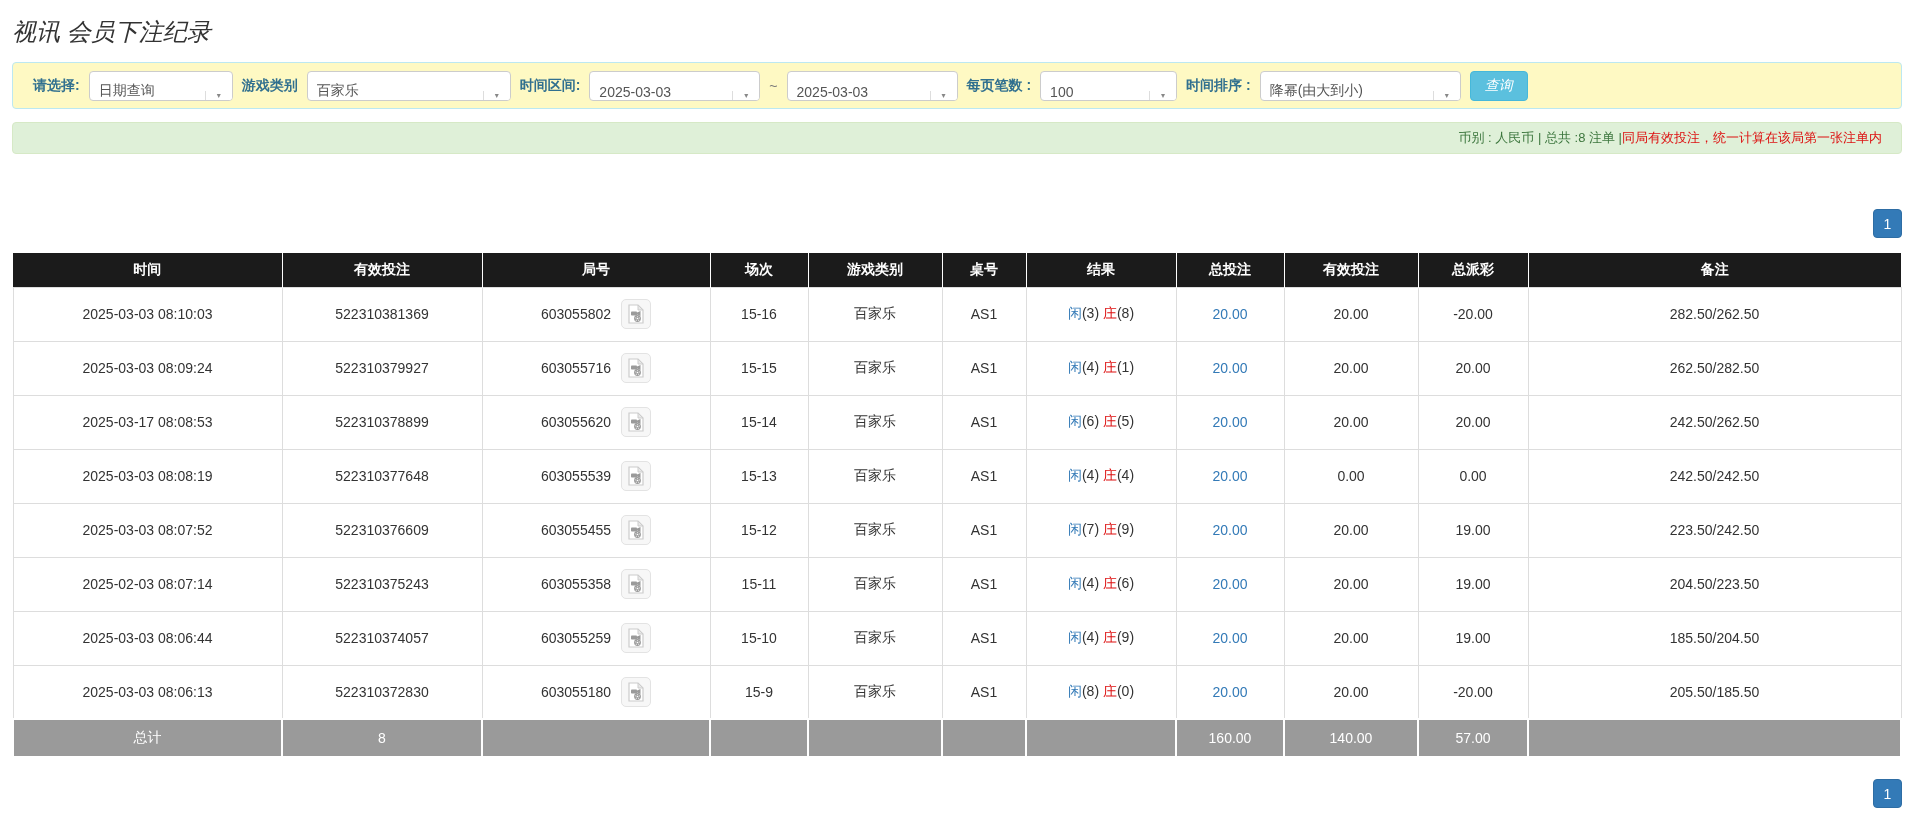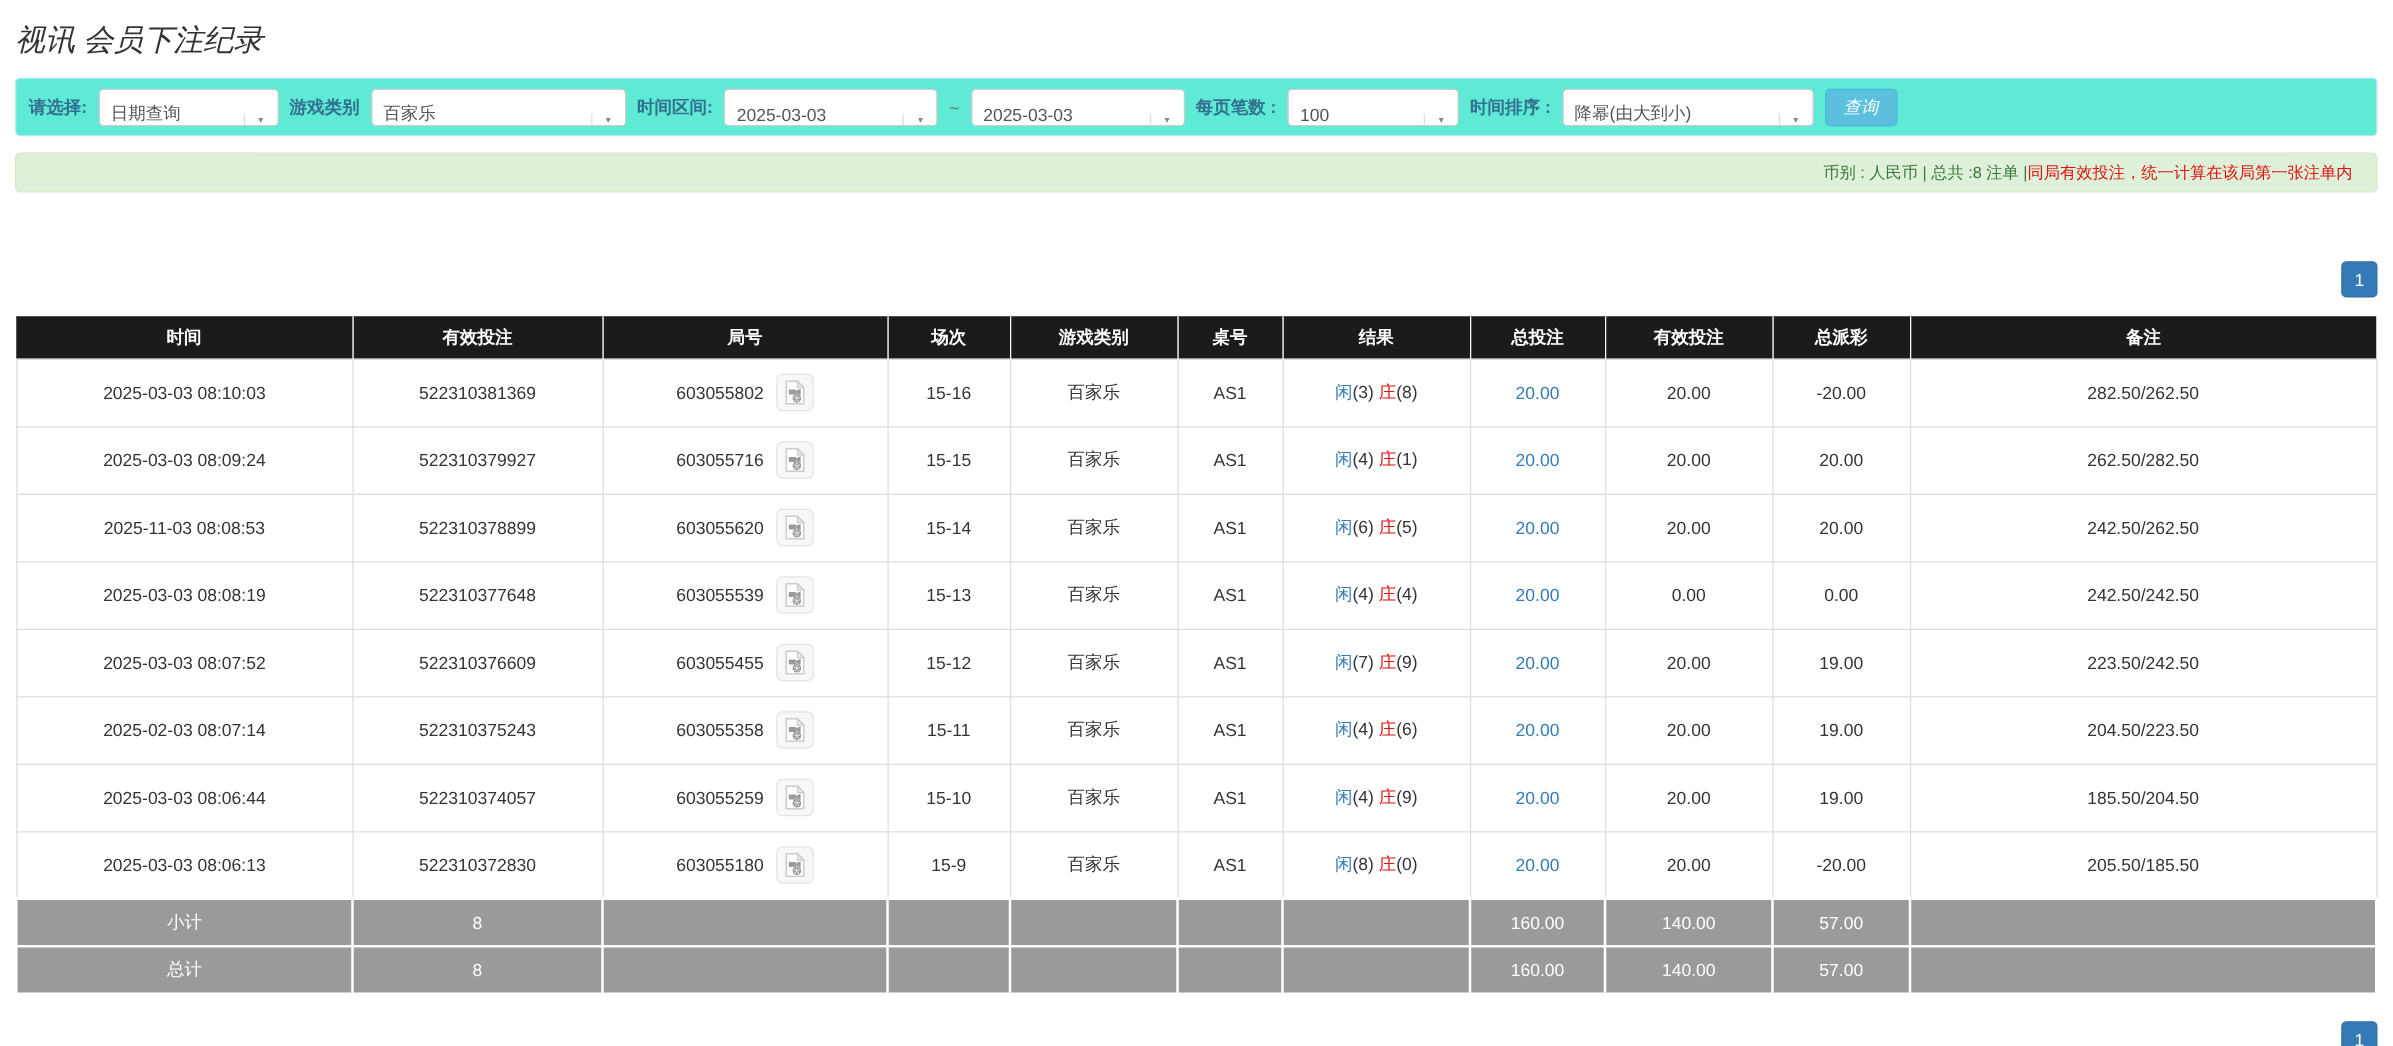--- a/index.html
+++ b/index.html
@@ -4,22 +4,22 @@
 <style>
   * { box-sizing: border-box; margin: 0; padding: 0; }
   html, body { width: 1914px; height: 837px; overflow: hidden; background: #fff;
     font-family: "Liberation Sans", "DejaVu Sans", sans-serif; }
   .page { padding: 0 12px; }
 
   
   .page-title { font-size: 24px; font-weight: 400; color: #333; padding-top: 16px; font-style: italic; }
 
   
-  .filter-panel { margin-top: 14px; height: 47px; background: #5eead4; border: 1px solid #bce8f1;
-    border-radius: 4px; display: flex; align-items: center; padding: 0 10px; gap: 9px; }
+  .filter-panel { margin-top: 14px; height: 47px; background: #fef9c3; border: 1px solid #bce8f1;
+    border-radius: 4px; display: flex; align-items: center; padding: 0 20px; gap: 9px; }
   .flabel { font-size: 14px; font-weight: bold; color: #31708f; white-space: nowrap; }
   .tilde { font-size: 14px; color: #777; }
   .combo { height: 30px; background: #fff; border: 1px solid #ccc; border-radius: 4px;
     display: flex; align-items: flex-end; overflow: hidden; }
   .combo-text { flex: 1; font-size: 14px; color: #555; display: flex; align-items: center;
     padding: 0 9px; white-space: nowrap; overflow: hidden; }
   .combo-arrow { width: 27px; border-left: 1px solid #ddd; display: flex; align-items: center;
     justify-content: center; font-size: 8px; color: #888; background: #fff; cursor: pointer; }
   .w-query { width: 144px; } .w-game { width: 204px; } .w-date { width: 171px; }
   .w-size { width: 137px; } .w-sort { width: 201px; }
@@ -204,21 +204,21 @@
           <td>15-15</td>
           <td>百家乐</td>
           <td>AS1</td>
           <td><span class="res-player">闲</span><span class="res-num">(4) </span><span class="res-banker">庄</span><span class="res-num">(1)</span></td>
           <td><span class="amt-link">20.00</span></td>
           <td>20.00</td>
           <td>20.00</td>
           <td>262.50/282.50</td>
         </tr>
         <tr>
-          <td>2025-11-03 08:08:53</td>
+          <td>2025-03-17 08:08:53</td>
           <td>522310378899</td>
           <td>
             <div class="round-cell">
               <span>603055620</span>
               <span class="video-btn">
                 <svg width="18" height="20" viewBox="0 0 18 20">
                   <path d="M2 1 h9 l5 5 v13 h-14 z" fill="#ffffff" stroke="#cccccc" stroke-width="1.2"></path>
                   <path d="M11 1 l5 5 h-5 z" fill="#e8e8e8" stroke="#cccccc" stroke-width="1"></path>
                   <rect x="4" y="7.5" width="6" height="4" rx="0.8" fill="#9a9a9a"></rect>
                   <path d="M10 8.5 l3.5-1.5 v5 l-3.5-1.5 z" fill="#9a9a9a"></path>
@@ -396,45 +396,32 @@
           <td>15-9</td>
           <td>百家乐</td>
           <td>AS1</td>
           <td><span class="res-player">闲</span><span class="res-num">(8) </span><span class="res-banker">庄</span><span class="res-num">(0)</span></td>
           <td><span class="amt-link">20.00</span></td>
           <td>20.00</td>
           <td class="neg">-20.00</td>
           <td>205.50/185.50</td>
         </tr>
         <tr class="sumrow">
-          <td>小计</td>
+          <td>总计</td>
           <td>8</td>
           <td></td>
           <td></td>
           <td></td>
           <td></td>
           <td></td>
           <td>160.00</td>
           <td>140.00</td>
           <td>57.00</td>
           <td></td>
         </tr>
-        <tr class="sumrow">
-          <td>总计</td>
-          <td>8</td>
-          <td></td>
-          <td></td>
-          <td></td>
-          <td></td>
-          <td></td>
-          <td>160.00</td>
-          <td>140.00</td>
-          <td>57.00</td>
-          <td></td>
-        </tr>
       </tbody>
   </table>
 
   <div class="pagination bottom">
     <span class="page-btn">1</span>
   </div>
 
 </div>
 
 </body></html>

